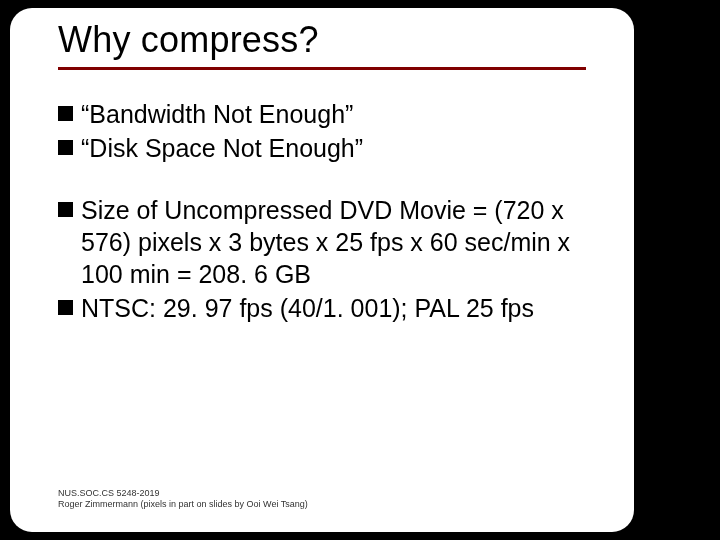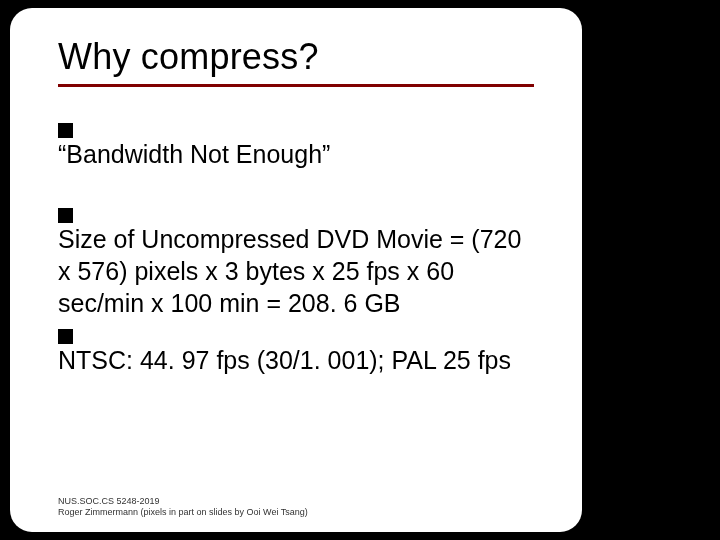--- a/index.html
+++ b/index.html
@@ -1,83 +1,86 @@
 <!DOCTYPE html>
 <html><head>
 <meta charset="utf-8">
 <style>
   * { margin: 0; padding: 0; box-sizing: border-box; }
   html, body { width: 720px; height: 540px; background: #000; font-family: Verdana, Geneva, sans-serif; }
   .slide {
     position: absolute;
     left: 10px; top: 8px;
-    width: 572px; height: 524px;
+    width: 624px; height: 524px;
     background: #fff;
     border-radius: 22px;
-    padding: 28px 48px 20px 48px;
+    padding: 11px 48px 20px 48px;
   }
   .title {
     font-size: 36px;
     font-weight: 400;
     color: #000;
     padding-bottom: 6px;
     border-bottom: 3px solid #800000;
     margin-bottom: 28px;
     letter-spacing: 0.2px;
   }
   .group { margin-bottom: 30px; }
   .bullet-row {
     display: flex;
     align-items: flex-start;
     margin-bottom: 2px;
-    flex-direction: column;
   }
   .bullet-marker {
     flex: 0 0 auto;
     width: 15px; height: 15px;
     background: #000;
     margin-top: 8px;
     margin-right: 8px;
   }
   .bullet-text {
     font-size: 25px;
     line-height: 1.28;
     color: #000;
   }
   .footer {
     position: absolute;
     left: 48px;
-    bottom: 14px;
+    bottom: 22px;
     font-size: 9px;
     line-height: 1.25;
     color: #333;
     font-family: Verdana, Geneva, sans-serif;
   }
 </style>
 </head>
 <body>
 
 <div class="slide">
   <h1 class="title">Why compress?</h1>
 
   <div class="group">
     <div class="bullet-row">
       <div class="bullet-marker"></div>
       <div class="bullet-text">“Bandwidth Not Enough”</div>
     </div>
+    <div class="bullet-row">
+      <div class="bullet-marker"></div>
+      <div class="bullet-text">“Disk Space Not Enough”</div>
+    </div>
   </div>
 
   <div class="group">
     <div class="bullet-row">
       <div class="bullet-marker"></div>
       <div class="bullet-text">Size of Uncompressed DVD Movie = (720 x 576) pixels x 3 bytes x 25 fps x 60 sec/min x 100 min = 208. 6 GB</div>
     </div>
     <div class="bullet-row">
       <div class="bullet-marker"></div>
-      <div class="bullet-text">NTSC: 44. 97 fps (30/1. 001); PAL 25 fps</div>
+      <div class="bullet-text">NTSC: 29. 97 fps (40/1. 001); PAL 25 fps</div>
     </div>
   </div>
 
   <div class="footer">
     <div>NUS.SOC.CS 5248-2019</div>
     <div>Roger Zimmermann (pixels in part on slides by Ooi Wei Tsang)</div>
   </div>
 </div>
 
 </body></html>

